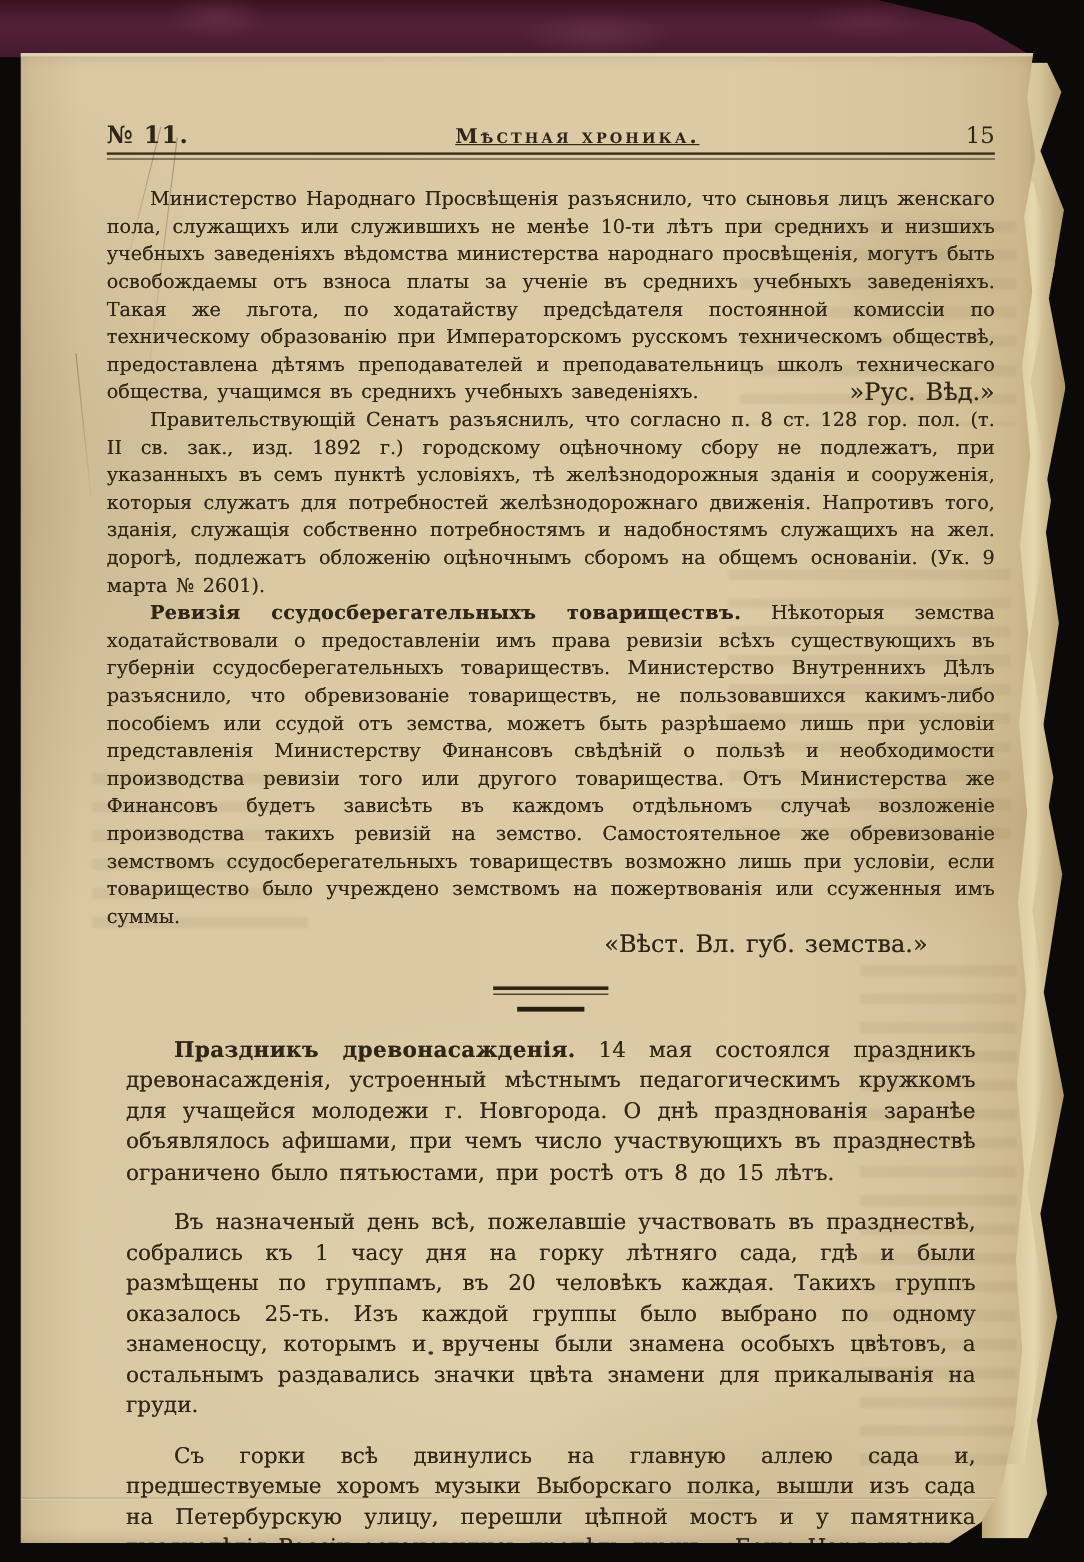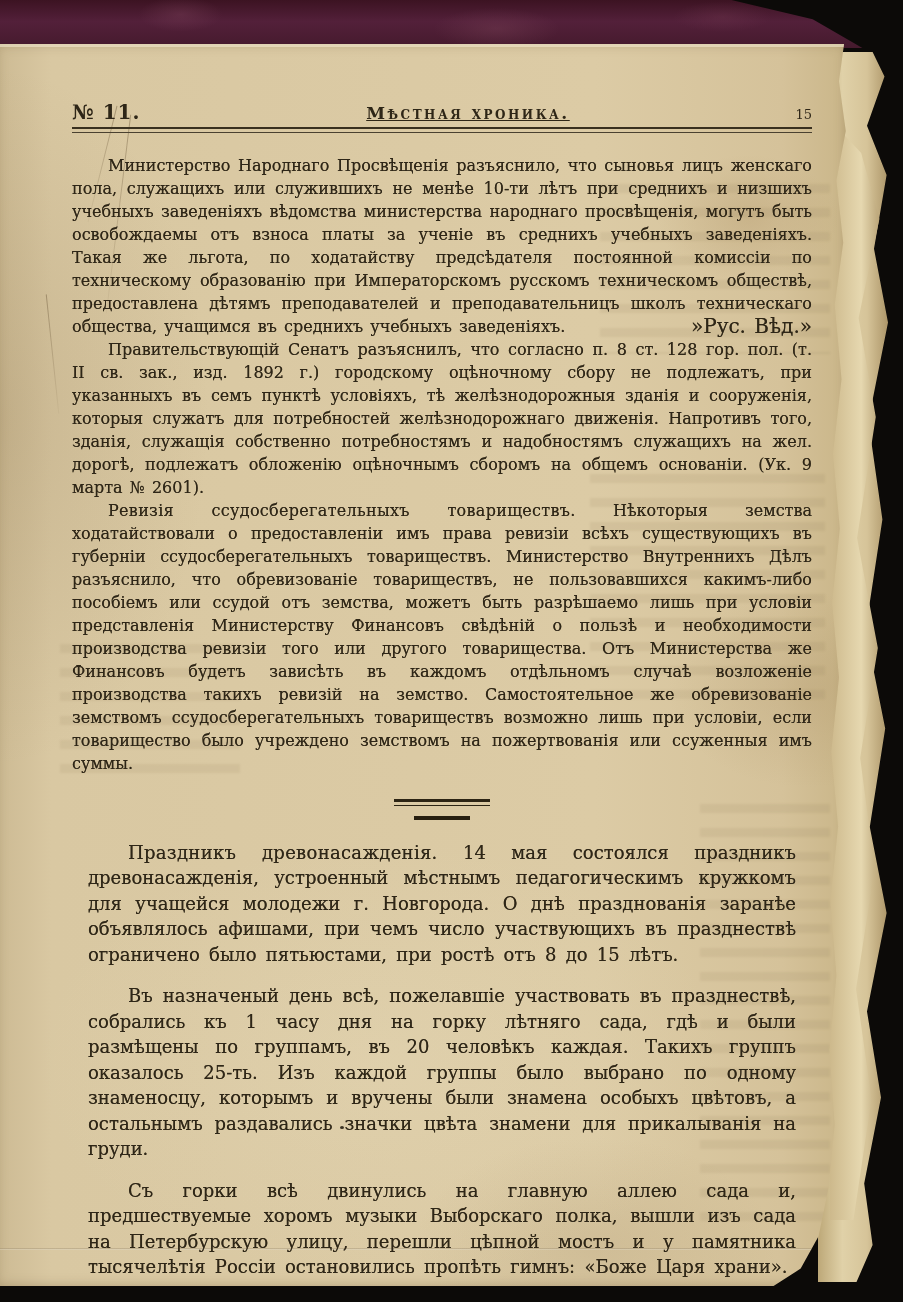--- a/index.html
+++ b/index.html
@@ -27,21 +27,21 @@
       92% 38%, 68% 47%, 96% 55%, 74% 63%, 98% 70%, 70% 78%, 90% 85%, 66% 92%, 78% 97%, 55% 100%, 0 100%);
   }
   .stack2{
     position:absolute;left:830px;top:120px;width:52px;height:1100px;
     background:linear-gradient(90deg,#cdb98c, #e6d8b0 60%, #b49d70);
     clip-path:polygon(0 0, 60% 3%, 95% 9%, 55% 18%, 88% 27%, 52% 38%, 92% 48%,
       58% 58%, 86% 68%, 50% 79%, 80% 89%, 45% 100%, 0 100%);
   }
   
   .page{
-    position:absolute;left:0;top:44px;width:850px;height:1242px;
+    position:absolute;left:17px;top:44px;width:850px;height:1242px;
     background:
       radial-gradient(130px 90px at 88% 14%, rgba(167,138,92,.28), transparent 70%),
       radial-gradient(200px 140px at 95% 52%, rgba(160,132,88,.22), transparent 70%),
       radial-gradient(300px 500px at 0% 30%, rgba(120,95,60,.16), transparent 70%),
       radial-gradient(500px 320px at 45% 82%, rgba(238,228,198,.22), transparent 70%),
       radial-gradient(260px 160px at 70% 97%, rgba(150,125,85,.18), transparent 70%),
       linear-gradient(90deg,#cdbb94 0%, #d9c8a2 6%, #dccba5 70%, #d5c29a 92%, #c9b588 100%);
     clip-path:polygon(0% 0%, 99.3% 0%, 98.7% 3%, 99.5% 7%, 98.4% 11%, 99.2% 16%, 98.2% 21%,
       99.0% 27%, 98.0% 33%, 98.8% 39%, 97.9% 45%, 98.7% 51%, 97.8% 57%, 98.6% 63%, 97.7% 69%,
       98.4% 75%, 97.6% 81%, 98.2% 87%, 97.5% 92%, 96.3% 96%, 94.2% 98.6%, 91% 100%, 0% 100%);
@@ -59,30 +59,30 @@
   .g1{left:600px;top:140px;width:230px;height:170px;}
   .g2{left:590px;top:430px;width:235px;height:240px;}
   .g3{left:60px;top:600px;width:180px;height:130px;}
   .g4{left:700px;top:760px;width:130px;height:420px;}
   .ink-speck{position:absolute;left:340px;top:1082px;width:4px;height:3px;border-radius:50%;background:#3a3122;}
 
   .content{position:absolute;left:72px;top:56px;width:740px;}
   .header-row{display:flex;justify-content:space-between;align-items:baseline;}
   .issue{font-size:20px;font-weight:bold;letter-spacing:1px;}
   .rt{font-variant:small-caps;font-weight:bold;font-size:17px;letter-spacing:2.5px;text-decoration:underline;}
-  .pageno{font-size:13px;}
+  .pageno{font-size:19px;}
   .header-rule{margin-top:3px;height:3px;border-top:2px solid #39301f;border-bottom:1px solid #4a4130;}
 
   .news{margin-top:21px;font-size:16px;line-height:23px;text-align:justify;word-spacing:2px;
     text-shadow:0 0 .4px rgba(44,34,18,.7);}
   .np{margin:0;text-indent:36px;}
   .attr{text-align:right;font-size:20px;line-height:23px;}
   .pull{margin-top:-23px;}
   .attr3{padding-right:56px;}
-  .lead{font-weight:normal;letter-spacing:.3px;}
+  .lead{font-weight:bold;letter-spacing:.3px;}
 
   .divider{width:96px;margin:24px auto 0;height:3px;border-top:3px solid #2c2414;border-bottom:1px solid #2c2414;}
   .sec-h{margin:26px 0 0;text-align:center;font-size:24px;font-weight:bold;letter-spacing:1.5px;
     text-shadow:0 0 .6px rgba(30,24,12,.8);}
   .h-rule{width:56px;height:3.5px;background:#271f10;margin:10px auto 0;}
 
   .sect{margin-top:20px;font-size:18px;line-height:25.5px;text-align:justify;word-spacing:3.5px;
     text-shadow:0 0 .5px rgba(44,34,18,.7);}
   .sp{margin:16px;text-indent:40px;}
 </style>
@@ -114,20 +114,21 @@
       </div>
       <div class="header-rule"></div>
 
       <div class="news">
         <p class="np"><span>Министерство Народнаго Просвѣщенія разъяснило, что сыновья лицъ женскаго пола, служащихъ или служившихъ не менѣе 10-ти лѣтъ при среднихъ и низшихъ учебныхъ заведеніяхъ вѣдомства министерства народнаго просвѣщенія, могутъ быть освобождаемы отъ взноса платы за ученіе въ среднихъ учебныхъ заведеніяхъ. Такая же льгота, по ходатайству предсѣдателя постоянной комиссіи по техническому образованію при Императорскомъ русскомъ техническомъ обществѣ, предоставлена дѣтямъ преподавателей и преподавательницъ школъ техническаго общества, учащимся въ среднихъ учебныхъ заведеніяхъ.</span></p>
         <div class="attr pull">»Рус. Вѣд.»</div>
 
         <p class="np"><span>Правительствующій Сенатъ разъяснилъ, что согласно п. 8 ст. 128 гор. пол. (т. II св. зак., изд. 1892 г.) городскому оцѣночному сбору не подлежатъ, при указанныхъ въ семъ пунктѣ условіяхъ, тѣ желѣзнодорожныя зданія и сооруженія, которыя служатъ для потребностей желѣзнодорожнаго движенія. Напротивъ того, зданія, служащія собственно потребностямъ и надобностямъ служащихъ на жел. дорогѣ, подлежатъ обложенію оцѣночнымъ сборомъ на общемъ основаніи. (Ук. 9 марта № 2601).</span></p>
 
         <p class="np"><span class="lead">Ревизія ссудосберегательныхъ товариществъ.</span> <span>Нѣкоторыя земства ходатайствовали о предоставленіи имъ права ревизіи всѣхъ существующихъ въ губерніи ссудосберегательныхъ товариществъ. Министерство Внутреннихъ Дѣлъ разъяснило, что обревизованіе товариществъ, не пользовавшихся какимъ-либо пособіемъ или ссудой отъ земства, можетъ быть разрѣшаемо лишь при условіи представленія Министерству Финансовъ свѣдѣній о пользѣ и необходимости производства ревизіи того или другого товарищества. Отъ Министерства же Финансовъ будетъ зависѣть въ каждомъ отдѣльномъ случаѣ возложеніе производства такихъ ревизій на земство. Самостоятельное же обревизованіе земствомъ ссудосберегательныхъ товариществъ возможно лишь при условіи, если товарищество было учреждено земствомъ на пожертвованія или ссуженныя имъ суммы.</span></p>
+        <div class="attr attr3">«Вѣст. Вл. губ. земства.»</div>
       </div>
 
       <div class="divider"></div>
       <div class="h-rule"></div>
 
       <div class="sect">
         <p class="sp"><span class="lead">Праздникъ древонасажденія.</span> <span>14 мая состоялся праздникъ древонасажденія, устроенный мѣстнымъ педагогическимъ кружкомъ для учащейся молодежи г. Новгорода. О днѣ празднованія заранѣе объявлялось афишами, при чемъ число участвующихъ въ празднествѣ ограничено было пятьюстами, при ростѣ отъ 8 до 15 лѣтъ.</span></p>
         <p class="sp">Въ назначеный день всѣ, пожелавшіе участвовать въ празднествѣ, собрались къ 1 часу дня на горку лѣтняго сада, гдѣ и были размѣщены по группамъ, въ 20 человѣкъ каждая. Такихъ группъ оказалось 25-ть. Изъ каждой группы было выбрано по одному знаменосцу, которымъ и вручены были знамена особыхъ цвѣтовъ, а остальнымъ раздавались значки цвѣта знамени для прикалыванія на груди.</p>
         <p class="sp">Съ горки всѣ двинулись на главную аллею сада и, предшествуемые хоромъ музыки Выборскаго полка, вышли изъ сада на Петербурскую улицу, перешли цѣпной мостъ и у памятника тысячелѣтія Россіи остановились пропѣть гимнъ: «Боже Царя храни».</p>
         <p class="sp">Отъ памятника направились чрезъ Волховской мостъ на Торговую сторону и на площади противъ городской думы второй разъ пропѣли</p>

